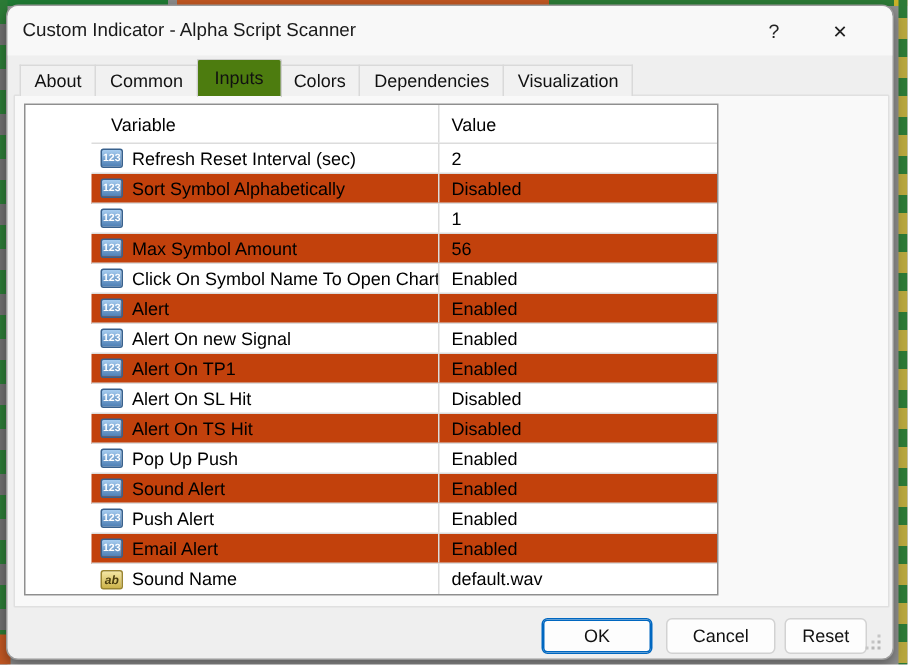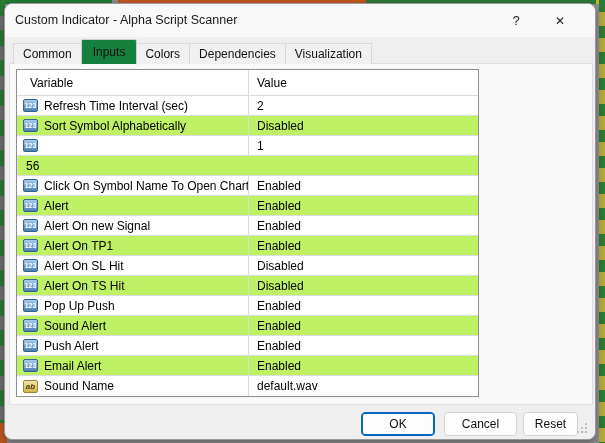--- a/index.html
+++ b/index.html
@@ -26,33 +26,33 @@
   .cap-btn { position:absolute; top:4px; width:34px; height:26px; text-align:center; line-height:26px;
     font-size:13px; color:#222; cursor:default; border-radius:4px; }
   .cap-help { right:62px; }
   .cap-close { right:18px; font-size:12px; }
 
   
   .tabs { position:absolute; left:8px; top:34px; height:26px; display:flex; align-items:flex-end; z-index:3; }
   .tab { height:21px; line-height:20px; padding:0 9px; font-size:12px; color:#111;
     background:#f1f1f1; border:1px solid #d9d9d9; border-left-width:0; border-bottom:none; }
   .tab:first-child { border-left-width:1px; }
-  .tab.active { height:26px; line-height:24px; padding:0 11px; background:#15803d;
+  .tab.active { height:26px; line-height:24px; padding:0 11px; background:#4d7c0f;
     border:1px solid #cfcfcf; border-bottom:1px solid #fafafa; margin:0 -1px -1px -1px;
     border-radius:2px 2px 0 0; position:relative; z-index:4; }
 
   .tabpage { position:absolute; left:4px; top:59px; width:584px; height:342px;
     background:#f9f9f9; border:1px solid #e0e0e0; border-radius:1px; z-index:1; }
 
   
   .ptable { position:absolute; left:6px; top:5px; width:463px; height:328px;
-    background:#ffffff; border:1px solid #8f8f8f; font-size:12px; color:#000; }
+    background:#ffffff; border:1px solid #8f8f8f; font-size:12px; color:#000;padding-left:44px; }
   .trow { display:flex; height:20px; border-bottom:1px solid #dcdcdc; align-items:center; }
   .trow.head { height:26px; background:#ffffff; }
-  .trow.alt { background:#bef264; }
+  .trow.alt { background:#c2410c; }
   .trow:last-child { border-bottom:none;justify-content:space-between; }
   .cell-var { width:231px; height:100%; display:flex; align-items:center; overflow:hidden; white-space:nowrap; }
   .cell-val { flex:1; height:100%; display:flex; align-items:center; border-left:1px solid #dcdcdc;
     padding-left:8px; overflow:hidden; white-space:nowrap; }
   .head .cell-var { padding-left:13px; }
   .cicon { width:15px; height:13px; margin:0 6px 0 6px; flex:0 0 15px; border-radius:2px;
     display:flex; align-items:center; justify-content:center;
     font-size:7px; font-weight:bold; letter-spacing:0; }
   .icon-123 { background:linear-gradient(180deg,#a7cdf0 0%,#4d7fb5 100%); border:1px solid #38618d; color:#fff; }
   .icon-ab { background:linear-gradient(180deg,#f4e7a4 0%,#cdb44a 100%); border:1px solid #9a8530; color:#4a3d0e; font-style:italic; font-size:8px; }
@@ -82,56 +82,61 @@
 
 <div class="dialog">
 
   <div class="titlebar">
     <div class="title">Custom Indicator - Alpha Script Scanner</div>
     <div class="cap-btn cap-help">?</div>
     <div class="cap-btn cap-close">✕</div>
   </div>
 
   <div class="tabs">
+    <div class="tab">About</div>
     <div class="tab">Common</div>
     <div class="tab active">Inputs</div>
     <div class="tab">Colors</div>
     <div class="tab">Dependencies</div>
     <div class="tab">Visualization</div>
   </div>
 
   <div class="tabpage">
 
     <div class="ptable">
       <div class="trow head">
         <div class="cell-var">Variable</div>
         <div class="cell-val">Value</div>
       </div>
 
       <div class="trow">
         <div class="cell-var">
             <span class="cicon icon-123">123</span>
-            <span>Refresh Time Interval (sec)</span>
+            <span>Refresh Reset Interval (sec)</span>
           </div>
         <div class="cell-val">2</div>
       </div>
       <div class="trow alt">
         <div class="cell-var">
             <span class="cicon icon-123">123</span>
             <span>Sort Symbol Alphabetically</span>
           </div>
         <div class="cell-val">Disabled</div>
       </div>
       <div class="trow">
         <div class="cell-var">
             <span class="cicon icon-123">123</span>
           </div>
         <div class="cell-val">1</div>
       </div>
       <div class="trow alt">
+        <div class="cell-var">
+            <span class="cicon icon-123">123</span>
+            <span>Max Symbol Amount</span>
+          </div>
         <div class="cell-val">56</div>
       </div>
       <div class="trow">
         <div class="cell-var">
             <span class="cicon icon-123">123</span>
             <span>Click On Symbol Name To Open Chart ...</span>
           </div>
         <div class="cell-val">Enabled</div>
       </div>
       <div class="trow alt">

